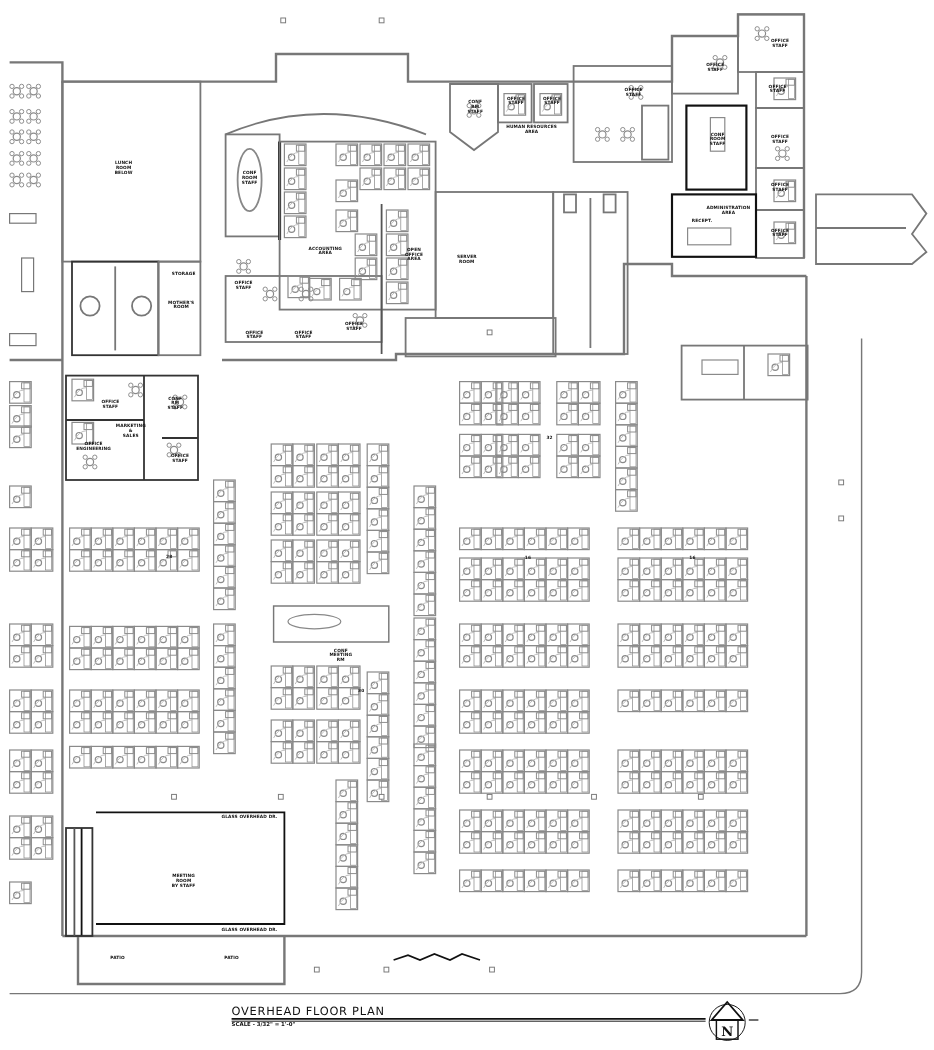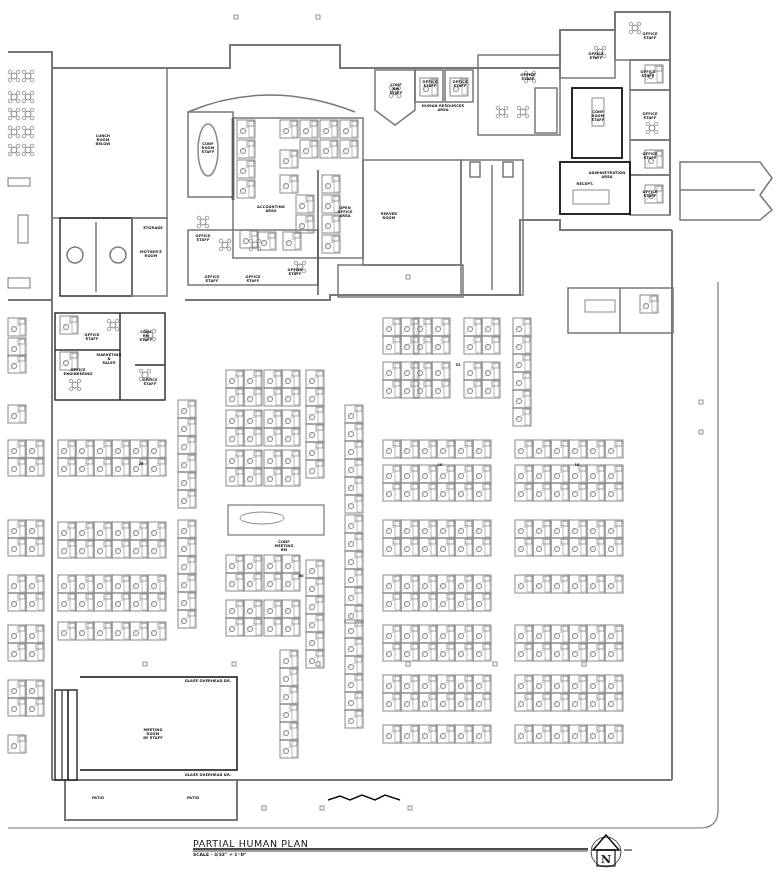--- a/index.html
+++ b/index.html
@@ -384,21 +384,21 @@
 <div class="lbl" style="left:183px;top:796px;width:20px;">PATIO</div>
 <div class="lbl" style="left:272px;top:540px;width:24px;">CONF
 MEETING
 RM</div>
 <div class="lbl" style="left:136px;top:462px;width:10px;">28</div>
 <div class="lbl" style="left:453px;top:363px;width:10px;">32</div>
 <div class="lbl" style="left:435px;top:463px;width:10px;">16</div>
 <div class="lbl" style="left:572px;top:463px;width:10px;">16</div>
 <div class="lbl" style="left:296px;top:574px;width:10px;">30</div>
 
-<div class="title">PARTIAL HUMAN PLAN</div>
+<div class="title">OVERHEAD FLOOR PLAN</div>
 <div class="scale">SCALE - 3/32" = 1'-0"</div>
 
 <svg class="north" viewBox="0 0 40 40" xmlns="http://www.w3.org/2000/svg">
   <circle cx="20" cy="20" r="15" fill="none" stroke="#111" stroke-width="0.8"></circle>
   <polygon points="20,3 33,18 7,18" fill="none" stroke="#111" stroke-width="1.5"></polygon>
   <rect x="11" y="18" width="18" height="16" fill="none" stroke="#111" stroke-width="1.2"></rect>
   <text x="20" y="31" font-family="DejaVu Serif, serif" font-size="11" font-weight="bold" text-anchor="middle" fill="#111">N</text>
 </svg>
 
 </body></html>

